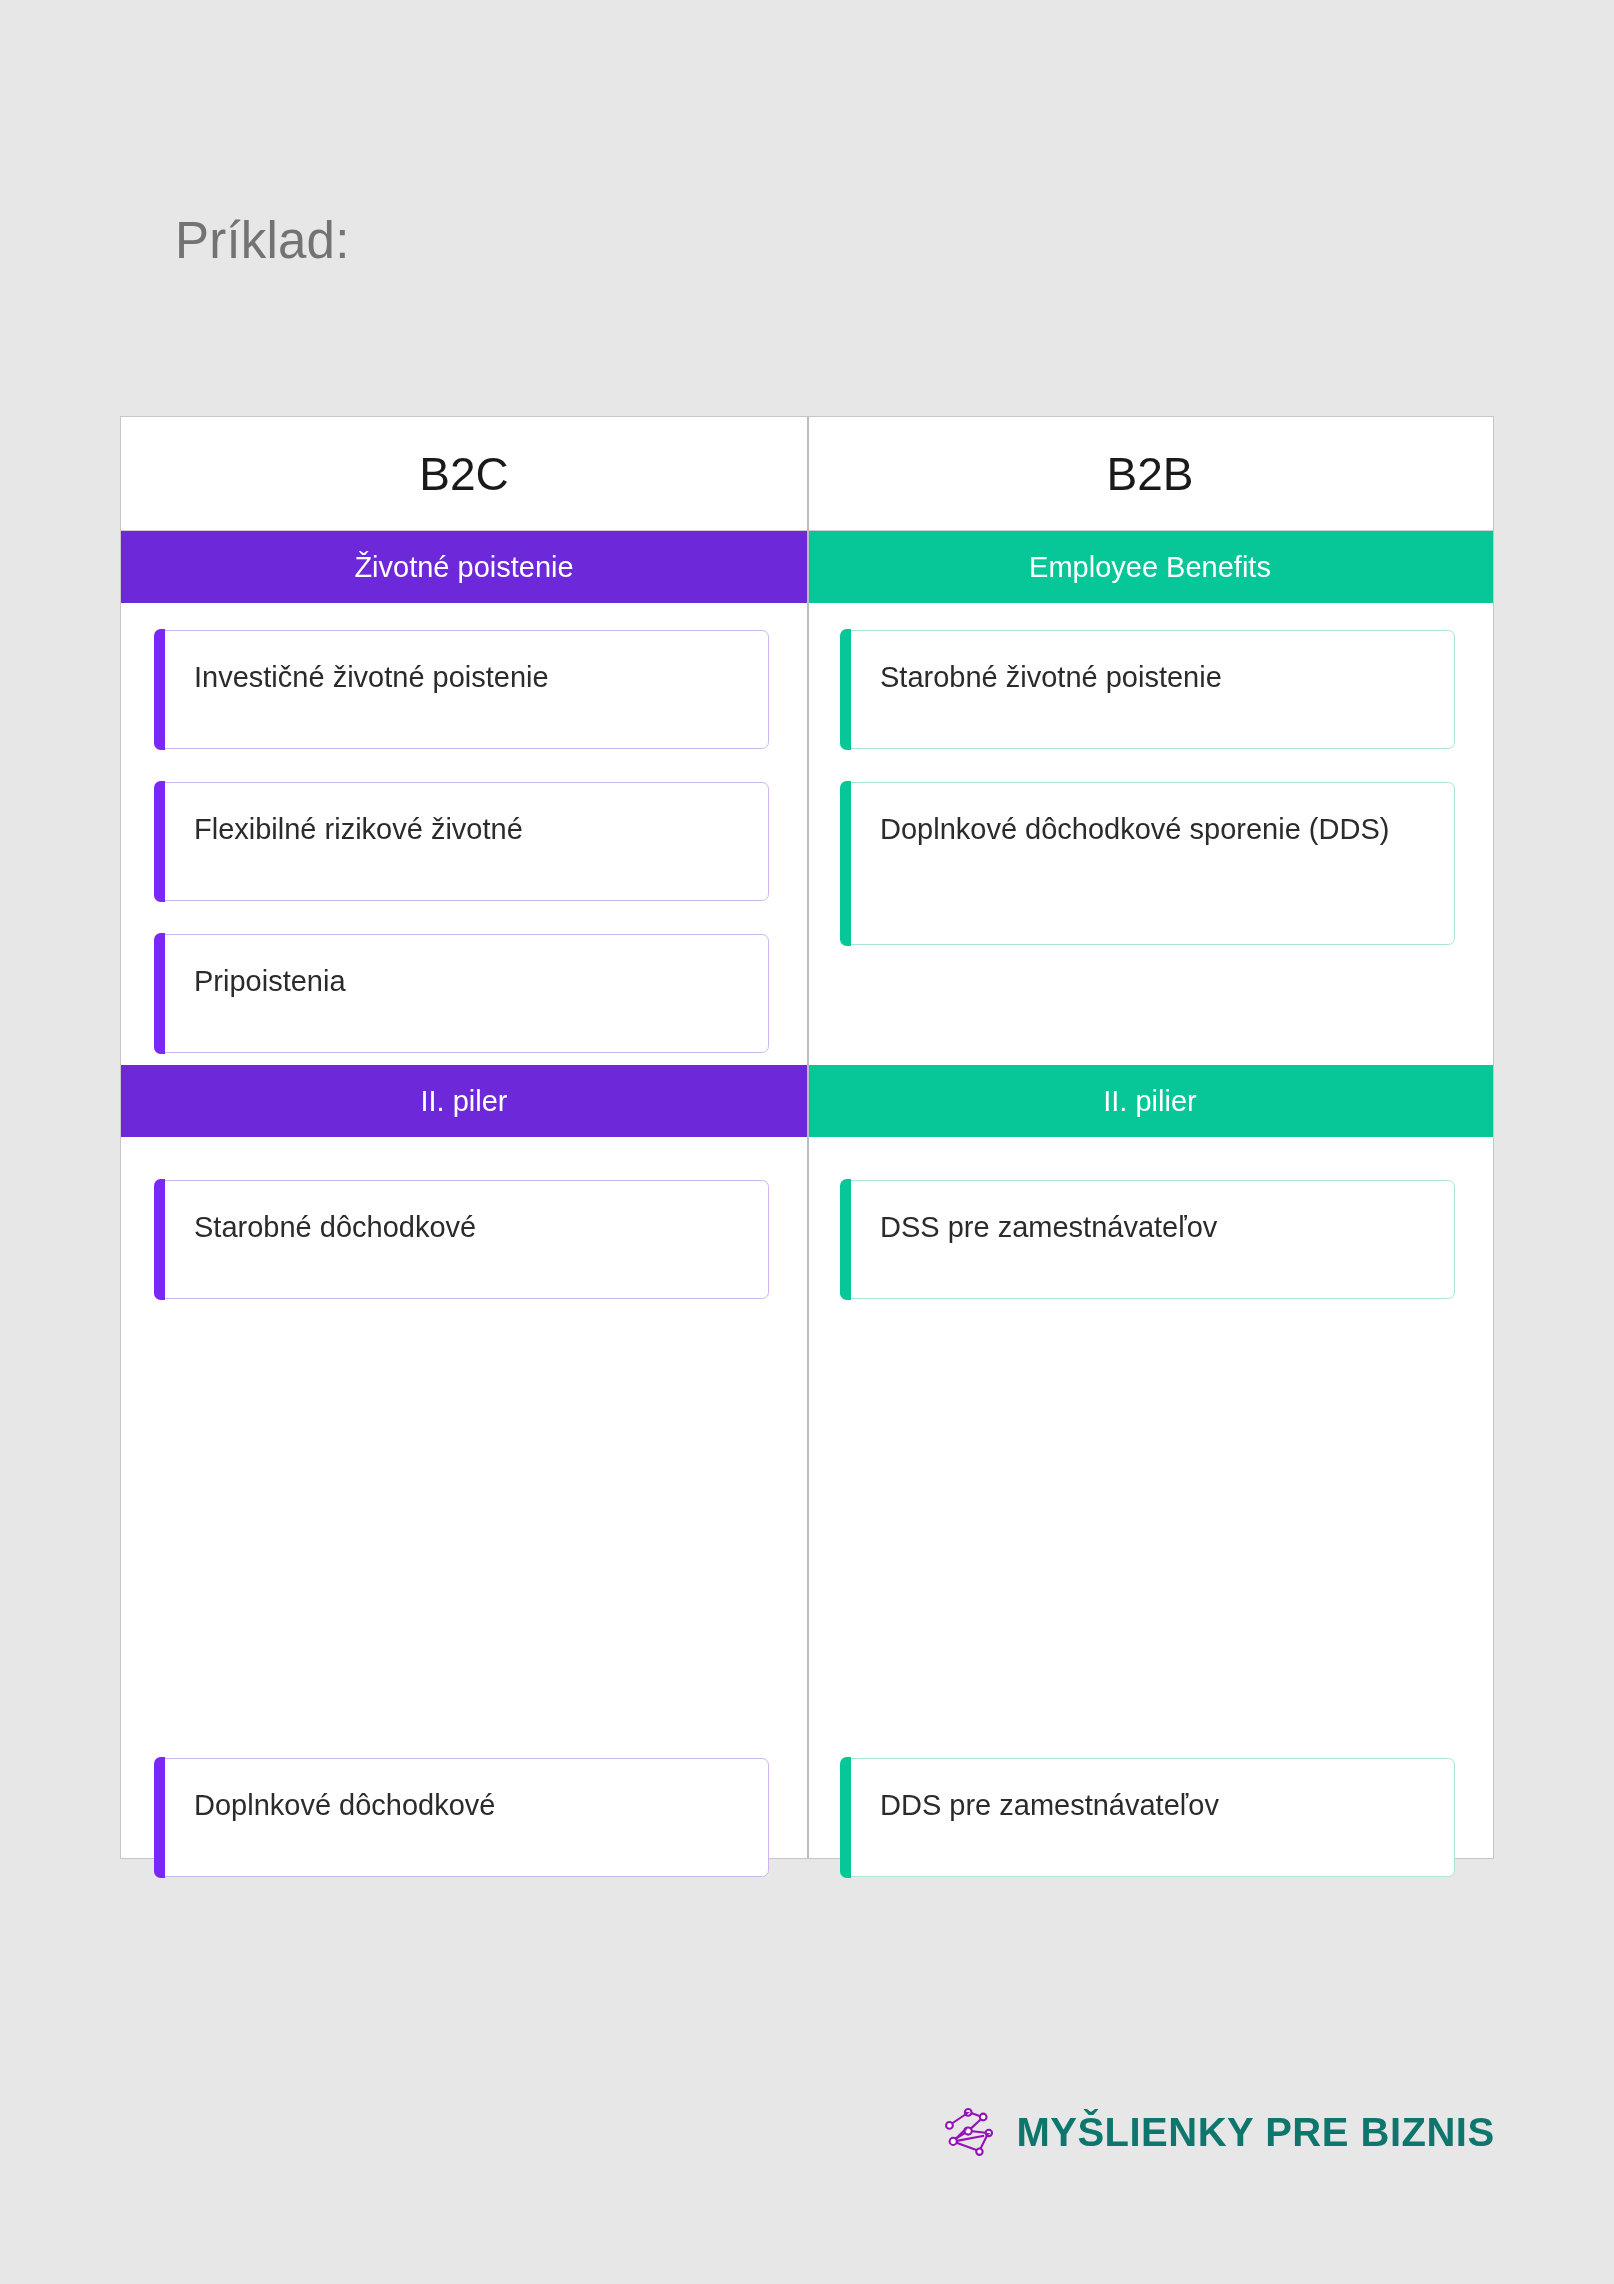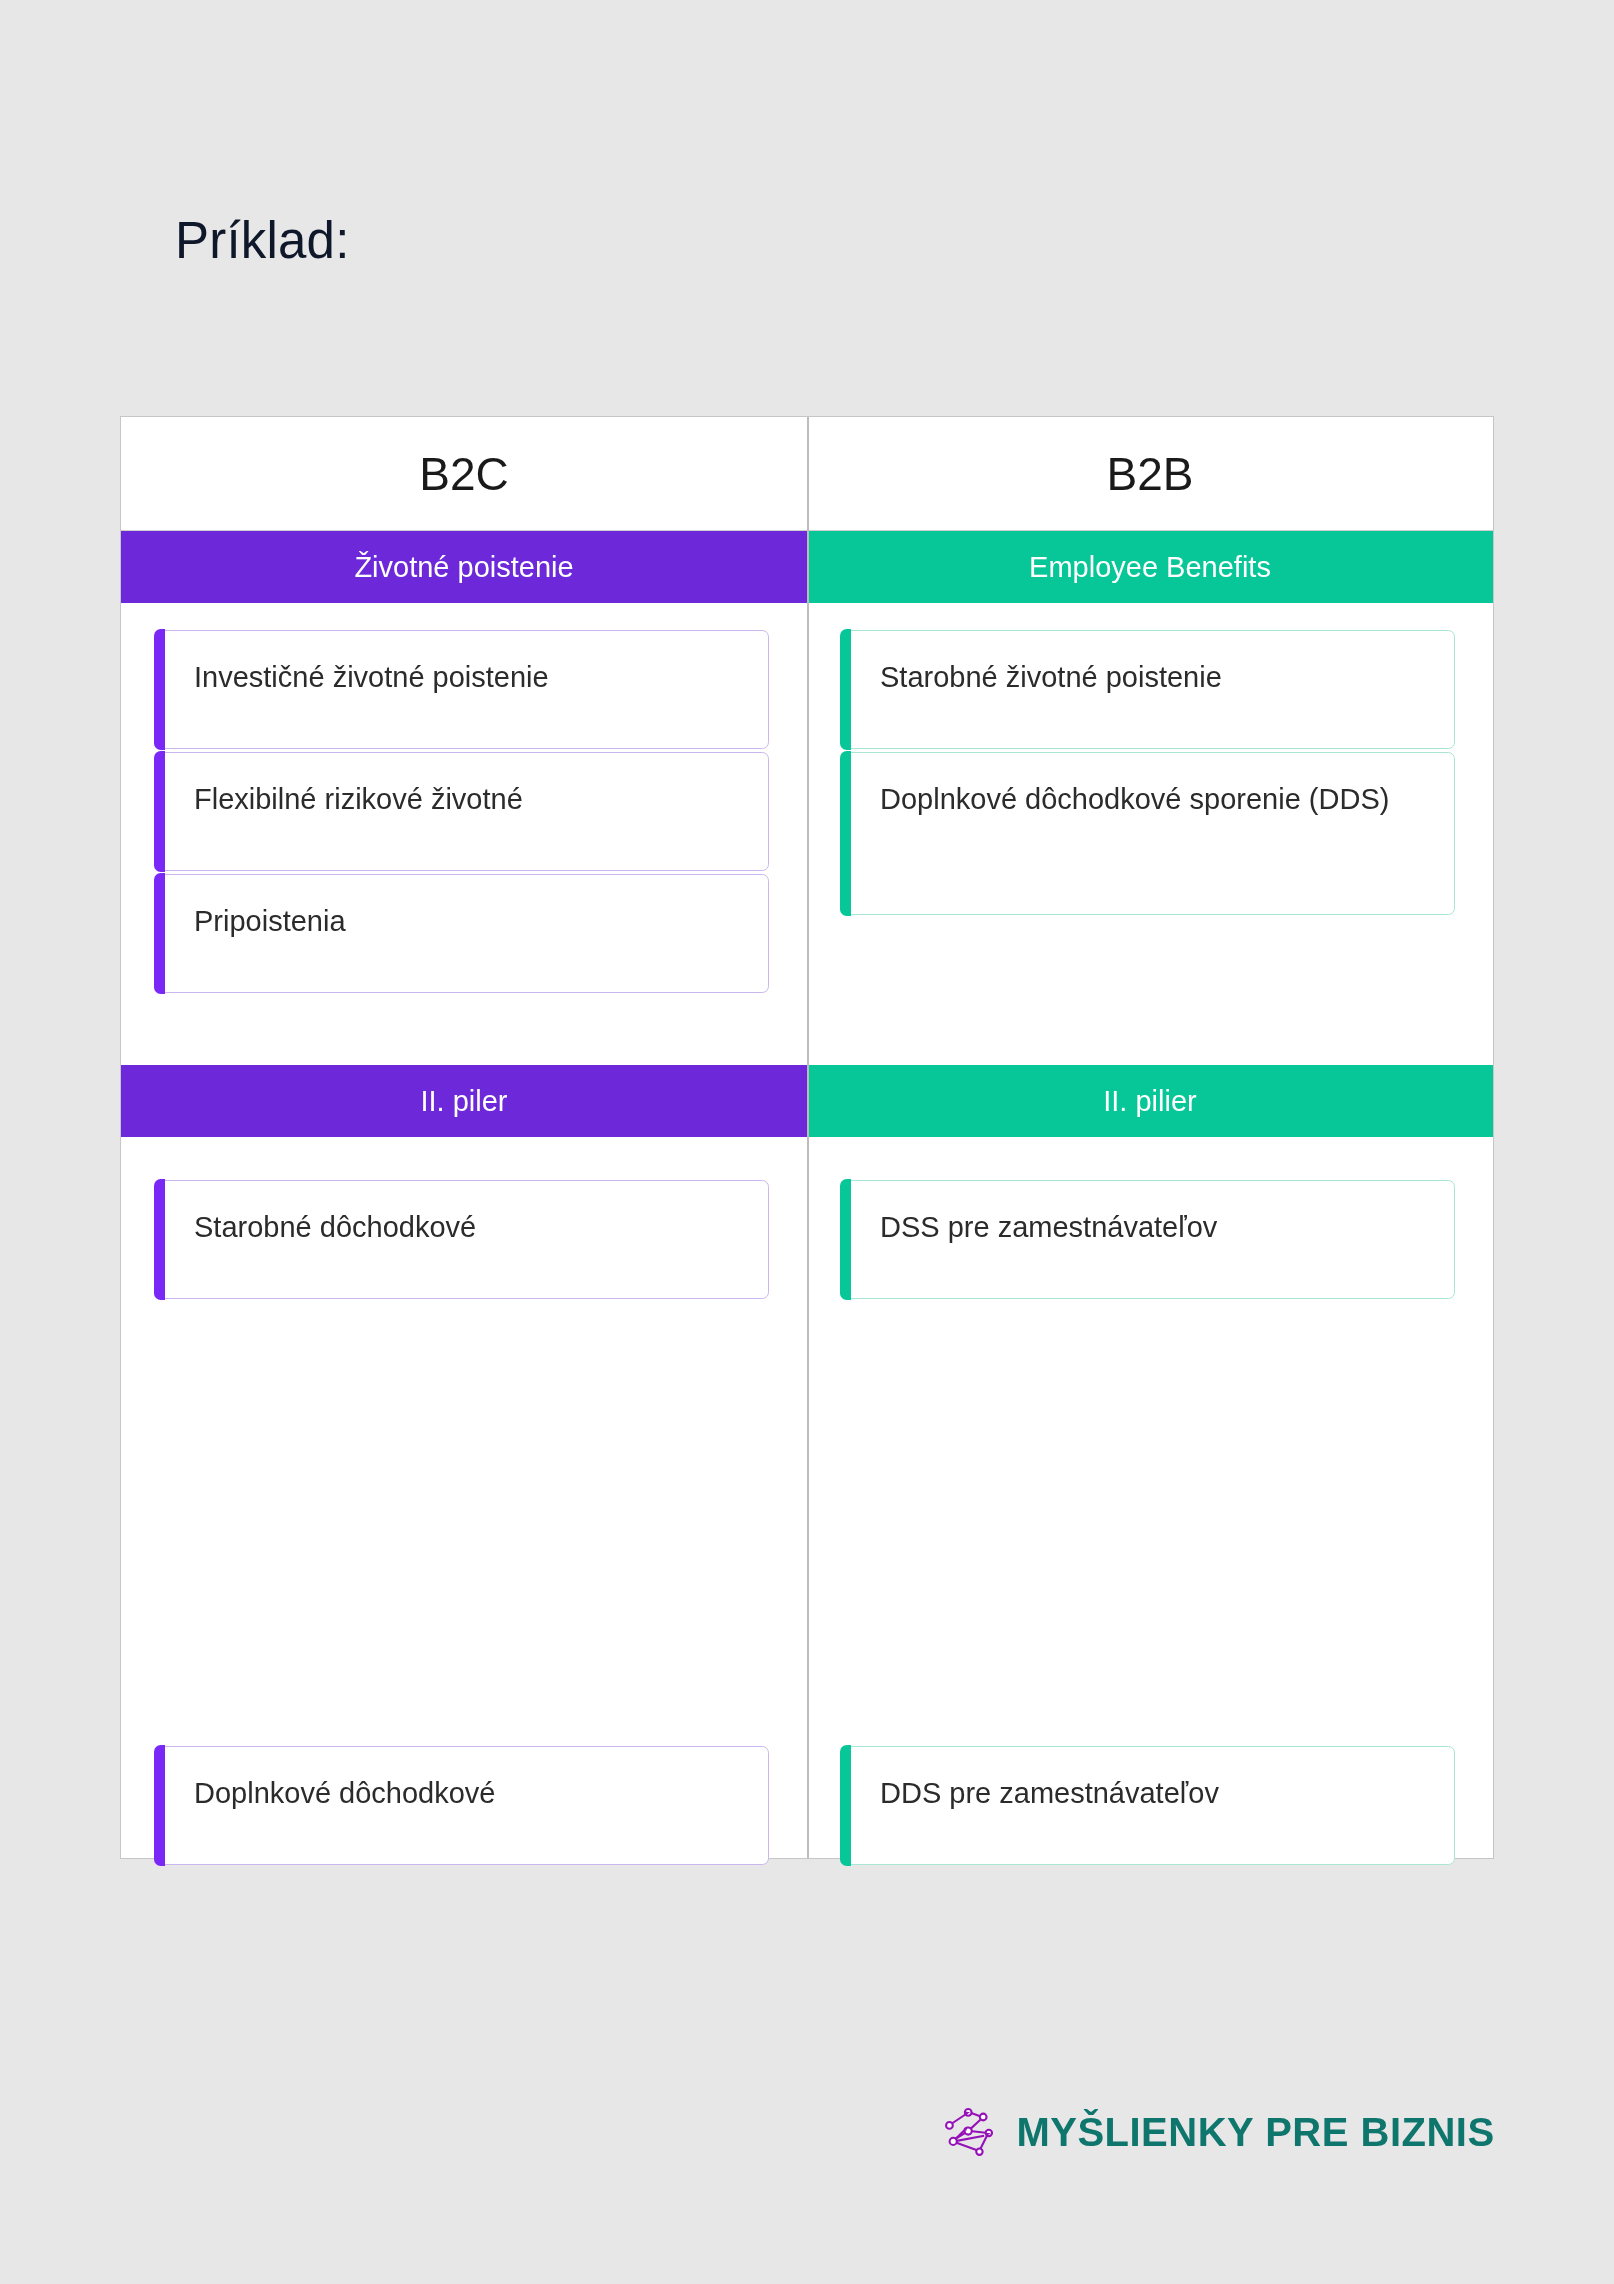--- a/index.html
+++ b/index.html
@@ -16,21 +16,21 @@
     position: relative;
   }
 
   
   .page-title {
     position: absolute;
     left: 175px;
     top: 213px;
     font-size: 51px;
     line-height: 1.1;
-    color: #0f172a;
+    color: #737373;
     font-weight: 400;
     letter-spacing: 0.2px;
     white-space: nowrap;
   }
 
   
   .table {
     position: absolute;
     left: 120px;
     top: 416px;
@@ -91,24 +91,24 @@
   .band.green  { background: #07c798; }
 
   
   .body-row {
     display: flex;
     flex: 1 1 auto;
   }
   .body-cell {
     flex: 1 1 50%;
     box-sizing: border-box;
-    padding: 27px 38px 12px 34px;
+    padding: 27px 38px 0 34px;
     display: flex;
     flex-direction: column;
-    gap: 3px;
+    gap: 33px;
   }
 
   .sec1 .body-row { height: 462px; flex: 0 0 462px; }
   .sec2 .body-row { height: 366px; flex: 0 0 366px; margin-top: 16px; }
   .sec3 .body-row { height: 358px; flex: 0 0 358px; align-items: flex-end; }
 
   
   .card {
     position: relative;
     background: #ffffff;

